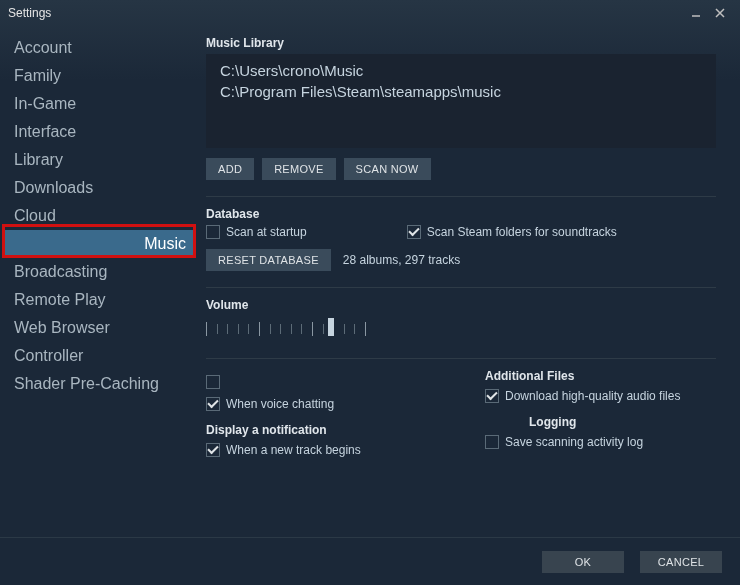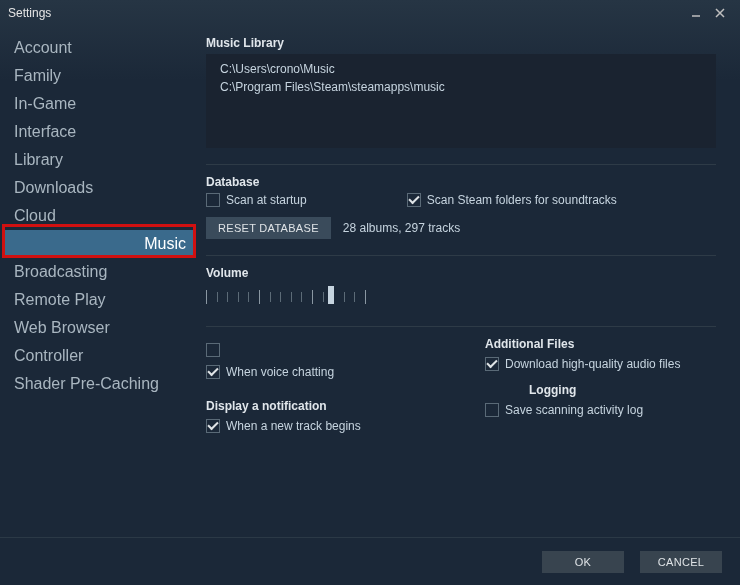--- a/index.html
+++ b/index.html
@@ -9,21 +9,21 @@
   .titlebar .spacer { flex: 1; }
   .titlebar .winbtn { width: 24px; height: 22px; display: flex; align-items: center; justify-content: center; color: #bfbfbf; cursor: pointer; }
   .body { flex: 1; display: flex; padding: 6px 4px 0 4px; gap: 8px; min-height: 0; }
   .sidebar { width: 190px; display: flex; flex-direction: column; padding-top: 2px; }
   .sidebar .item { padding: 4px 8px 4px 10px; font-size: 16px; color: #a9b6c0; cursor: pointer; line-height: 20px; }
   .sidebar .item.active { background: #3a6a8c; color: #ffffff; text-align: right; }
   .highlight-box { position: absolute; border: 3px solid #d11010; pointer-events: none; }
   .content { flex: 1; padding: 4px 12px 0 4px; overflow: hidden; font-size: 12px; color: #c6d4df; }
   .section-title { font-weight: bold; font-size: 12px; color: #e0e6eb; margin-bottom: 4px; }
   .library-list { background: #1a2330; border: none; width: 510px; height: 94px; padding: 6px 14px; color: #c6d4df; }
-  .library-list .row { padding: 2px 0; font-size: 12px; }
+  .library-list .row { padding: 2px 0; font-size: 15px; }
   .btnrow { margin-top: 10px; display: flex; gap: 8px; }
   .btn { background: #3a4b5b; color: #dfe3e6; border: none; font-size: 11px; padding: 5px 12px; cursor: pointer; letter-spacing: .3px; }
   .sep { height: 1px; background: #2e3b47; margin: 16px 0 10px 0; width: 510px; }
   .row-inline { display: flex; align-items: center; gap: 6px; }
   .checkbox { width: 14px; height: 14px; border: 1px solid #5a6a77; display: inline-flex; align-items: center; justify-content: center; cursor: pointer; background: #1b2838; }
   .checkbox.checked::after { content: ""; display: block; width: 4px; height: 8px; border: solid #dfe3e6; border-width: 0 2px 2px 0; transform: rotate(45deg) translate(-1px,-1px); }
   .cb-label { font-size: 12px; color: #c6d4df; }
   .cols { display: flex; gap: 40px; }
   .col { flex: 1; min-width: 210px; }
   .db-status { font-size: 12px; color: #c6d4df; margin-left: 12px; }
@@ -76,20 +76,25 @@
       </div>
       <div class="highlight-box" style="left:-2px; top:192px; width:194px; height:34px;"></div>
     </div>
 
     <div class="content">
       <div class="section-title">Music Library</div>
       <div class="library-list">
         <div class="row">C:\Users\crono\Music</div>
         <div class="row">C:\Program Files\Steam\steamapps\music</div>
       </div>
+      <div class="btnrow">
+        <button class="btn">ADD</button>
+        <button class="btn">REMOVE</button>
+        <button class="btn">SCAN NOW</button>
+      </div>
 
       <div class="sep"></div>
 
       <div class="section-title">Database</div>
       <div class="cols" style="margin-top:0;">
         <div class="row-inline">
           <span class="checkbox"></span>
           <span class="cb-label">Scan at startup</span>
         </div>
         <div class="row-inline" style="margin-left:60px;">
@@ -131,21 +136,21 @@
 
       <div class="cols">
         <div class="col">
           <div class="row-inline" style="margin-top:6px;">
             <span class="checkbox"></span>
           </div>
           <div class="row-inline" style="margin-top:8px;">
             <span class="checkbox checked"></span>
             <span class="cb-label">When voice chatting</span>
           </div>
-          <div class="section-title" style="margin-top:20px;">Display a notification</div>
+          <div class="section-title" style="margin-top:12px;">Display a notification</div>
           <div class="row-inline" style="margin-top:6px;">
             <span class="checkbox checked"></span>
             <span class="cb-label">When a new track begins</span>
           </div>
         </div>
         <div class="col">
           <div class="section-title">Additional Files</div>
           <div class="row-inline" style="margin-top:6px;">
             <span class="checkbox checked"></span>
             <span class="cb-label">Download high-quality audio files</span>

